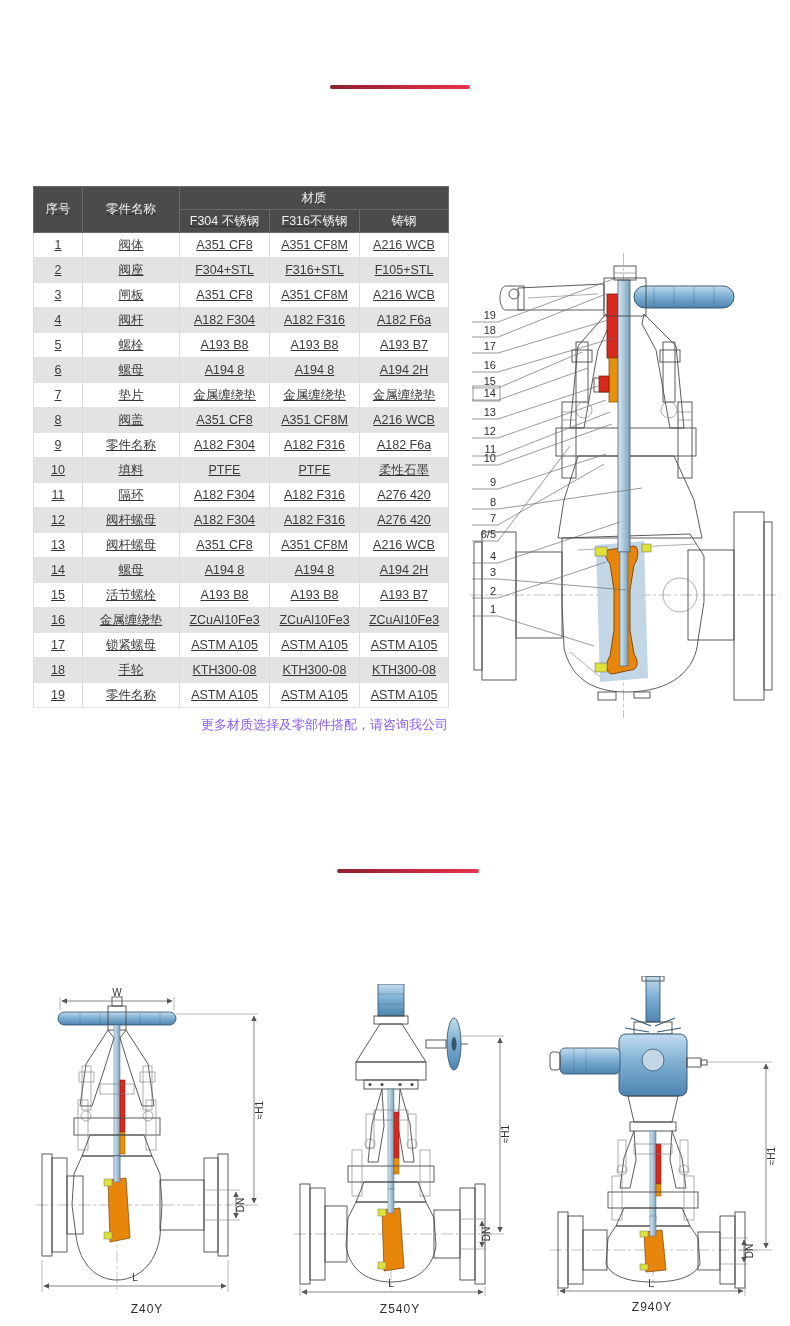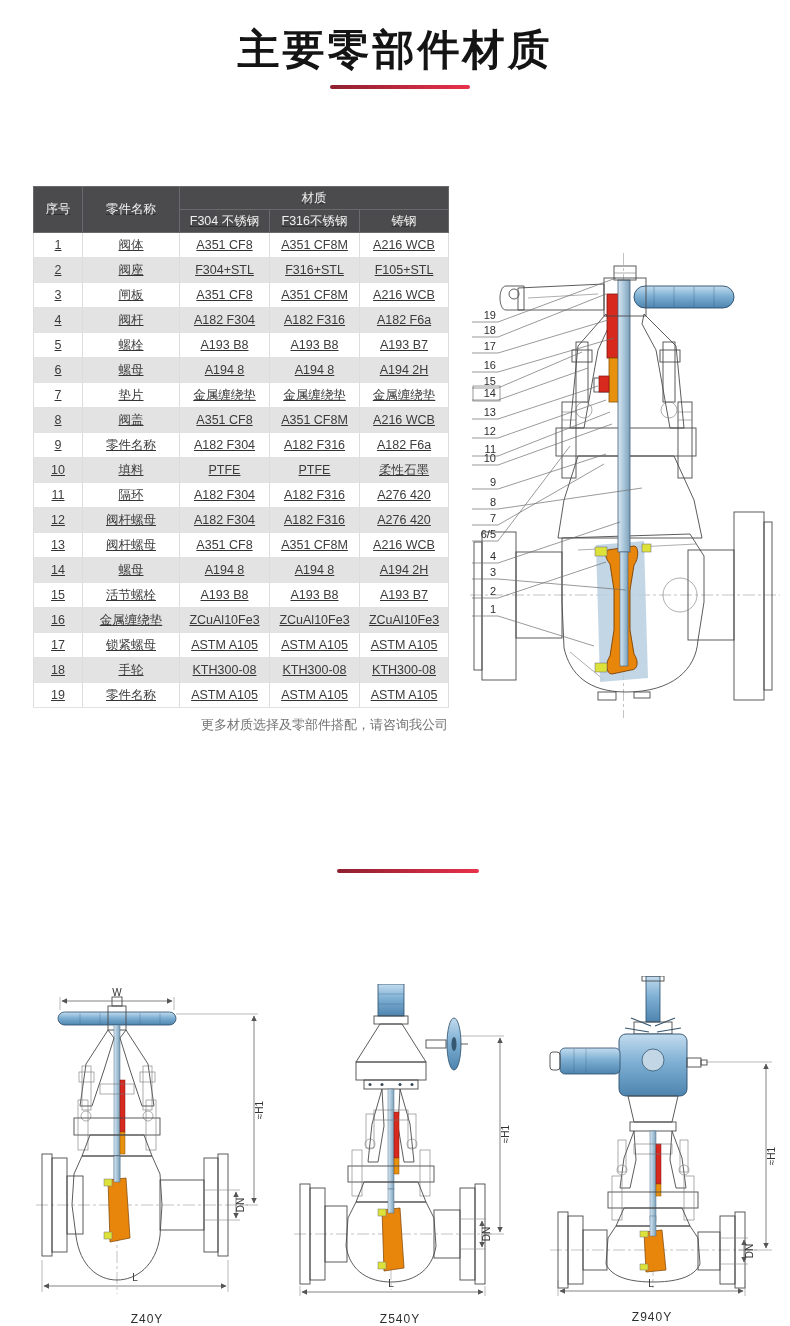--- a/index.html
+++ b/index.html
@@ -11,24 +11,24 @@
                  background:linear-gradient(90deg,#8e2030,#e8314a);}
   
   #tablewrap{position:absolute;left:33px;top:186px;width:415px;text-decoration:underline;}
   table.parts{border-collapse:collapse;width:415px;table-layout:fixed;font-size:12.5px;color:#3c3c3c;}
   table.parts th{background:#4b4b4d;color:#f0f0f0;font-weight:normal;border:1px solid #6a6a6e;
                  height:22px;font-size:12.5px;padding:0;}
   table.parts td{text-align:center;height:24px;padding:0;border-bottom:1px solid #e2e2e2;
                  border-right:1px solid #dcdcdc;border-left:1px solid #dcdcdc;}
   table.parts tbody tr:nth-child(even){background:#e3e3e3;}
   table.parts tbody tr:nth-child(odd){background:#ffffff;}
-  #note{position:absolute;left:33px;top:716px;width:415px;text-align:right;font-size:13px;color:#737373;}
+  #note{position:absolute;left:33px;top:716px;width:415px;text-align:right;font-size:13px;color:#8b5cf6;}
   
   .drawing{position:absolute;}
-  .drawing .dname{text-align:center;font-size:12px;color:#2e2e2e;letter-spacing:1px;margin-top:12px;}
+  .drawing .dname{text-align:center;font-size:12px;color:#2e2e2e;letter-spacing:1px;margin-top:2px;}
   svg{display:block;}
   .ln{stroke:#4a4a4a;stroke-width:.9;fill:none;}
   .thin{stroke:#777;stroke-width:.6;fill:none;}
   .dim{stroke:#666;stroke-width:.8;fill:none;}
   .ext{stroke:#8a8a8a;stroke-width:.6;fill:none;}
   .cl{stroke:#9a9a9a;stroke-width:.6;fill:none;stroke-dasharray:12 3 3 3;}
   .dimtxt{font-family:"Liberation Sans",sans-serif;font-size:10px;fill:#333;}
   .plbl{font-family:"Liberation Sans",sans-serif;font-size:11px;fill:#2e2e2e;}
   .plead{stroke:#6e6e6e;stroke-width:.7;fill:none;}
 </style>
@@ -61,21 +61,20 @@
         <stop offset="0" stop-color="#e6e6e3"></stop>
           <stop offset=".5" stop-color="#c9c9c4"></stop>
           <stop offset="1" stop-color="#b2b2ac"></stop>
       </linearGradient>
       <marker id="arr" viewBox="0 0 10 10" refX="9" refY="5" markerWidth="7" markerHeight="7" orient="auto-start-reverse">
         <path d="M0,0 L10,5 L0,10 z" fill="#555"></path>
       </marker>
     </defs>
   </svg>
 
-  <div class="sec-title" style="top:22px;">主要零部件材质</div>
   <div class="sec-underline" style="top:85px;left:330px;width:140px;"></div>
 
   <div id="tablewrap">
     <table class="parts">
       <colgroup>
           <col style="width:49px">
           <col style="width:97px">
           <col style="width:90px">
           <col style="width:90px">
           <col style="width:89px">

